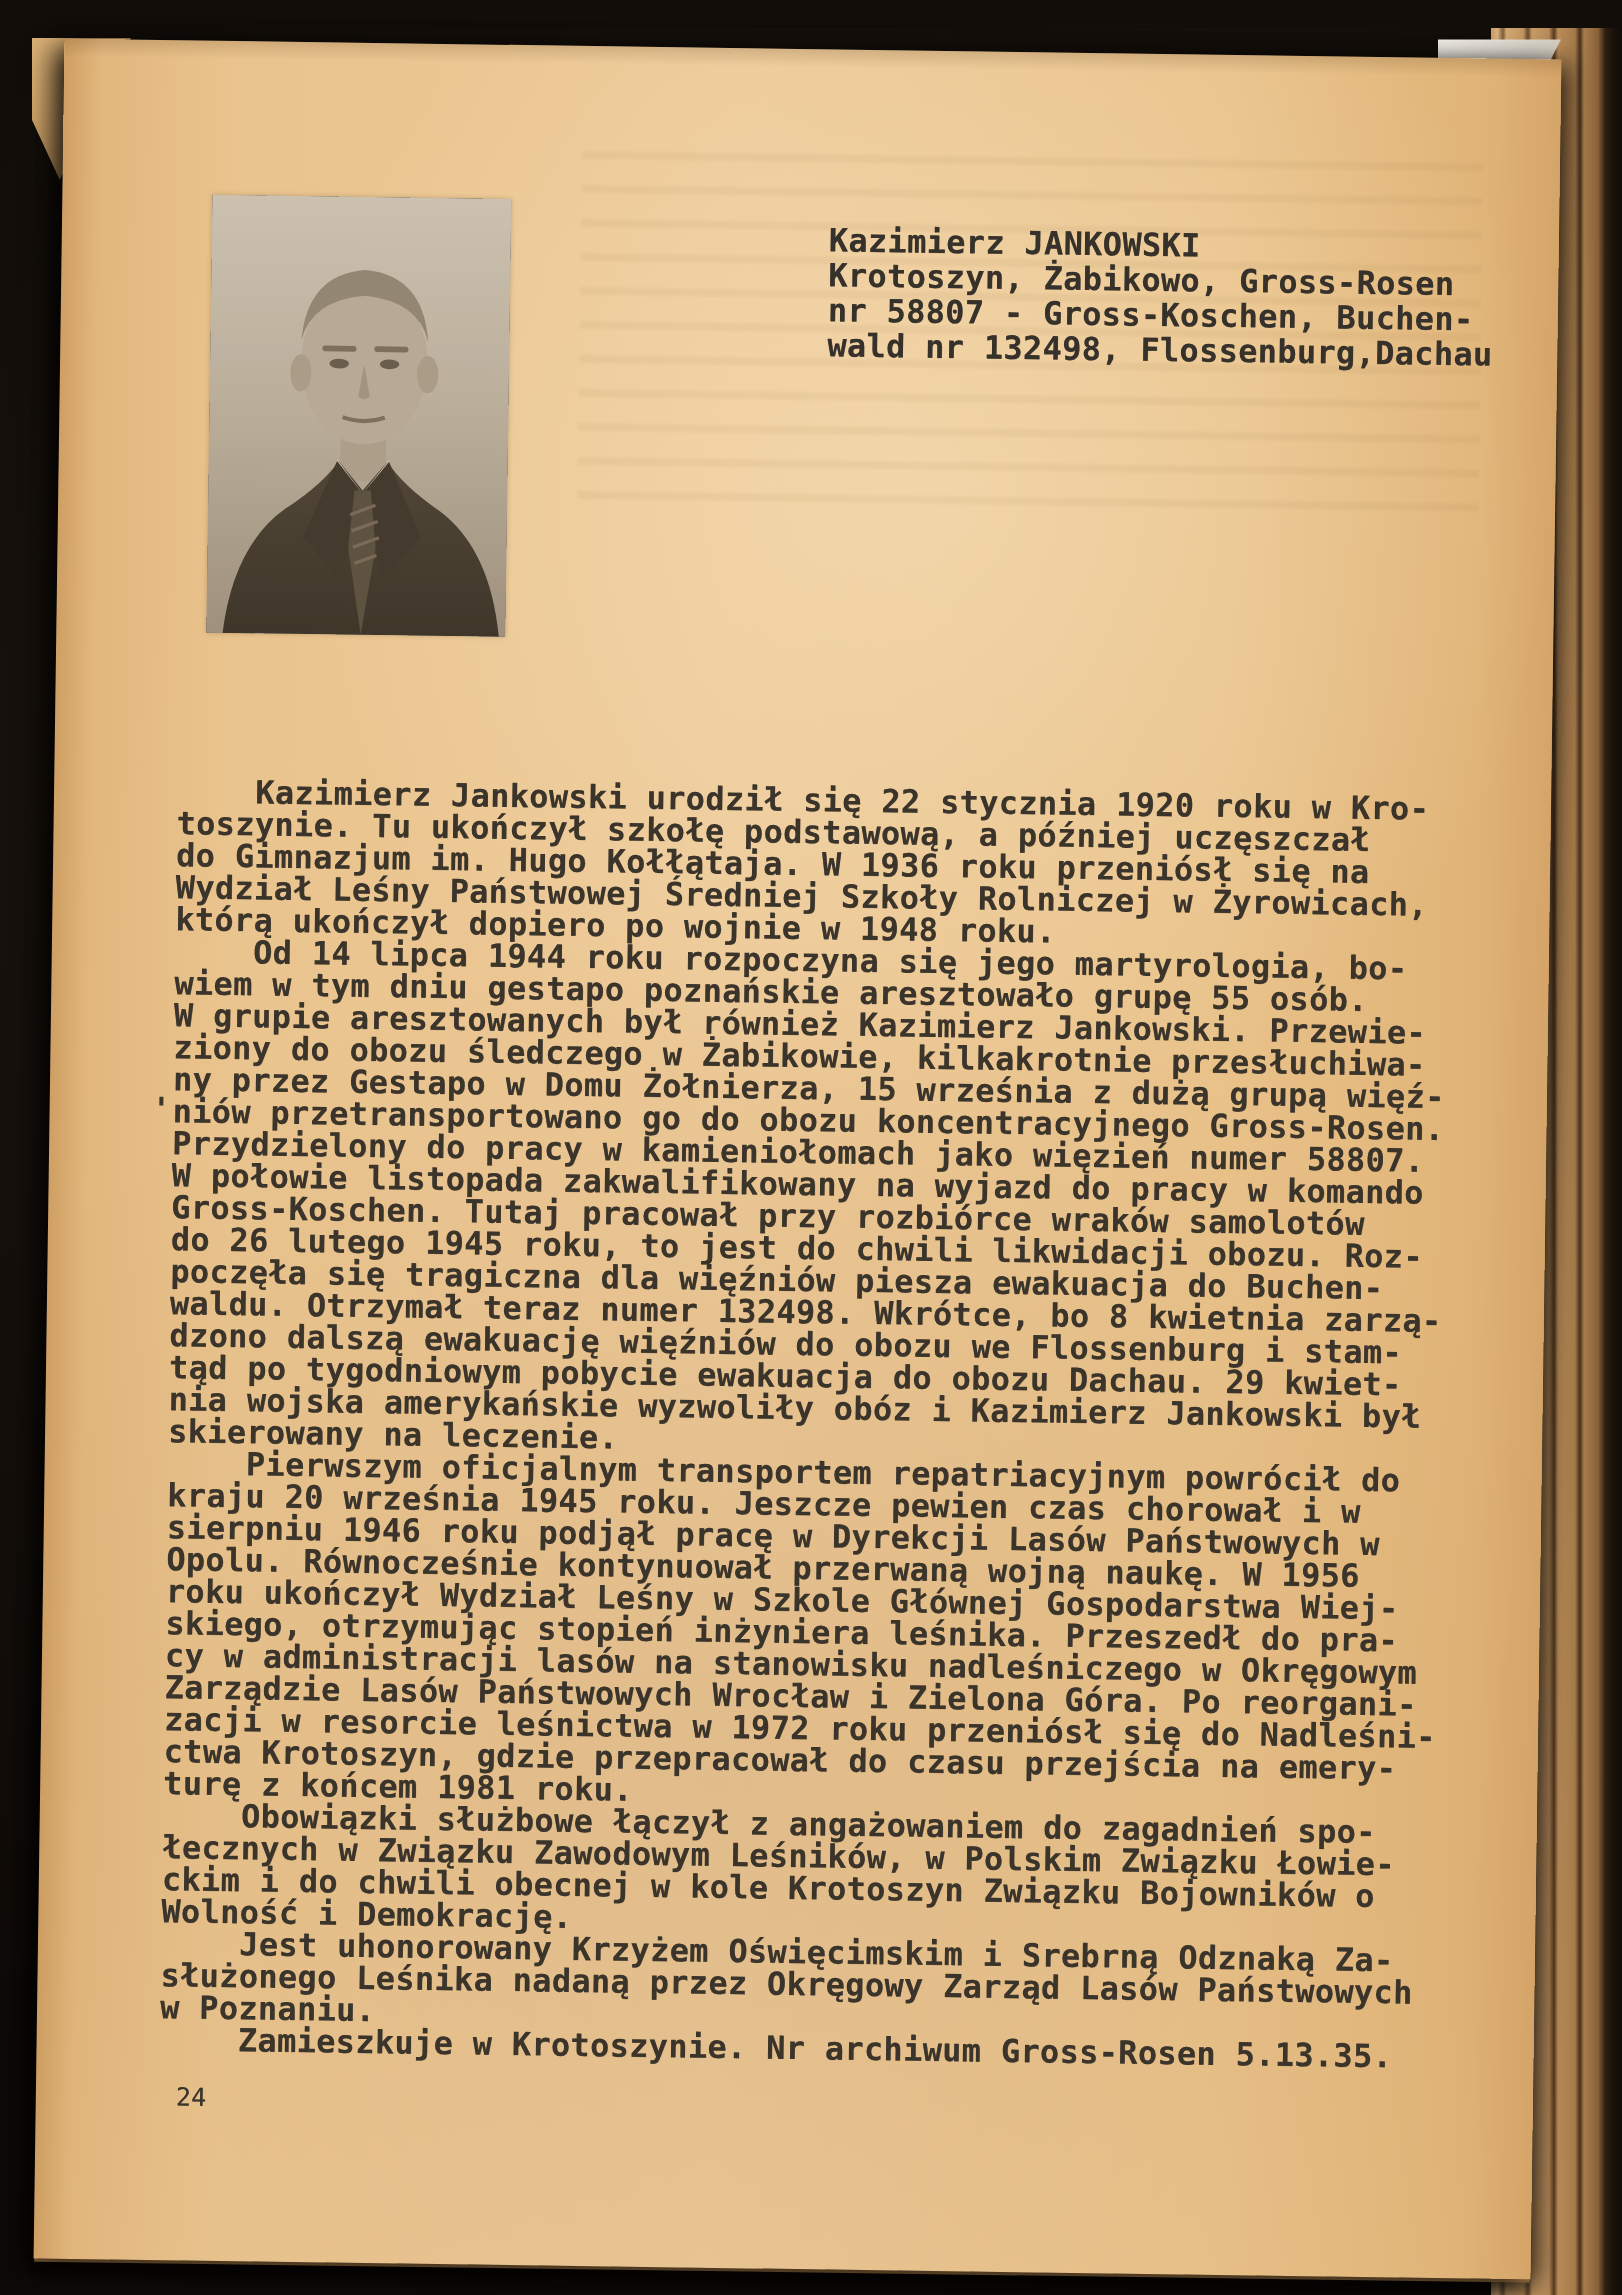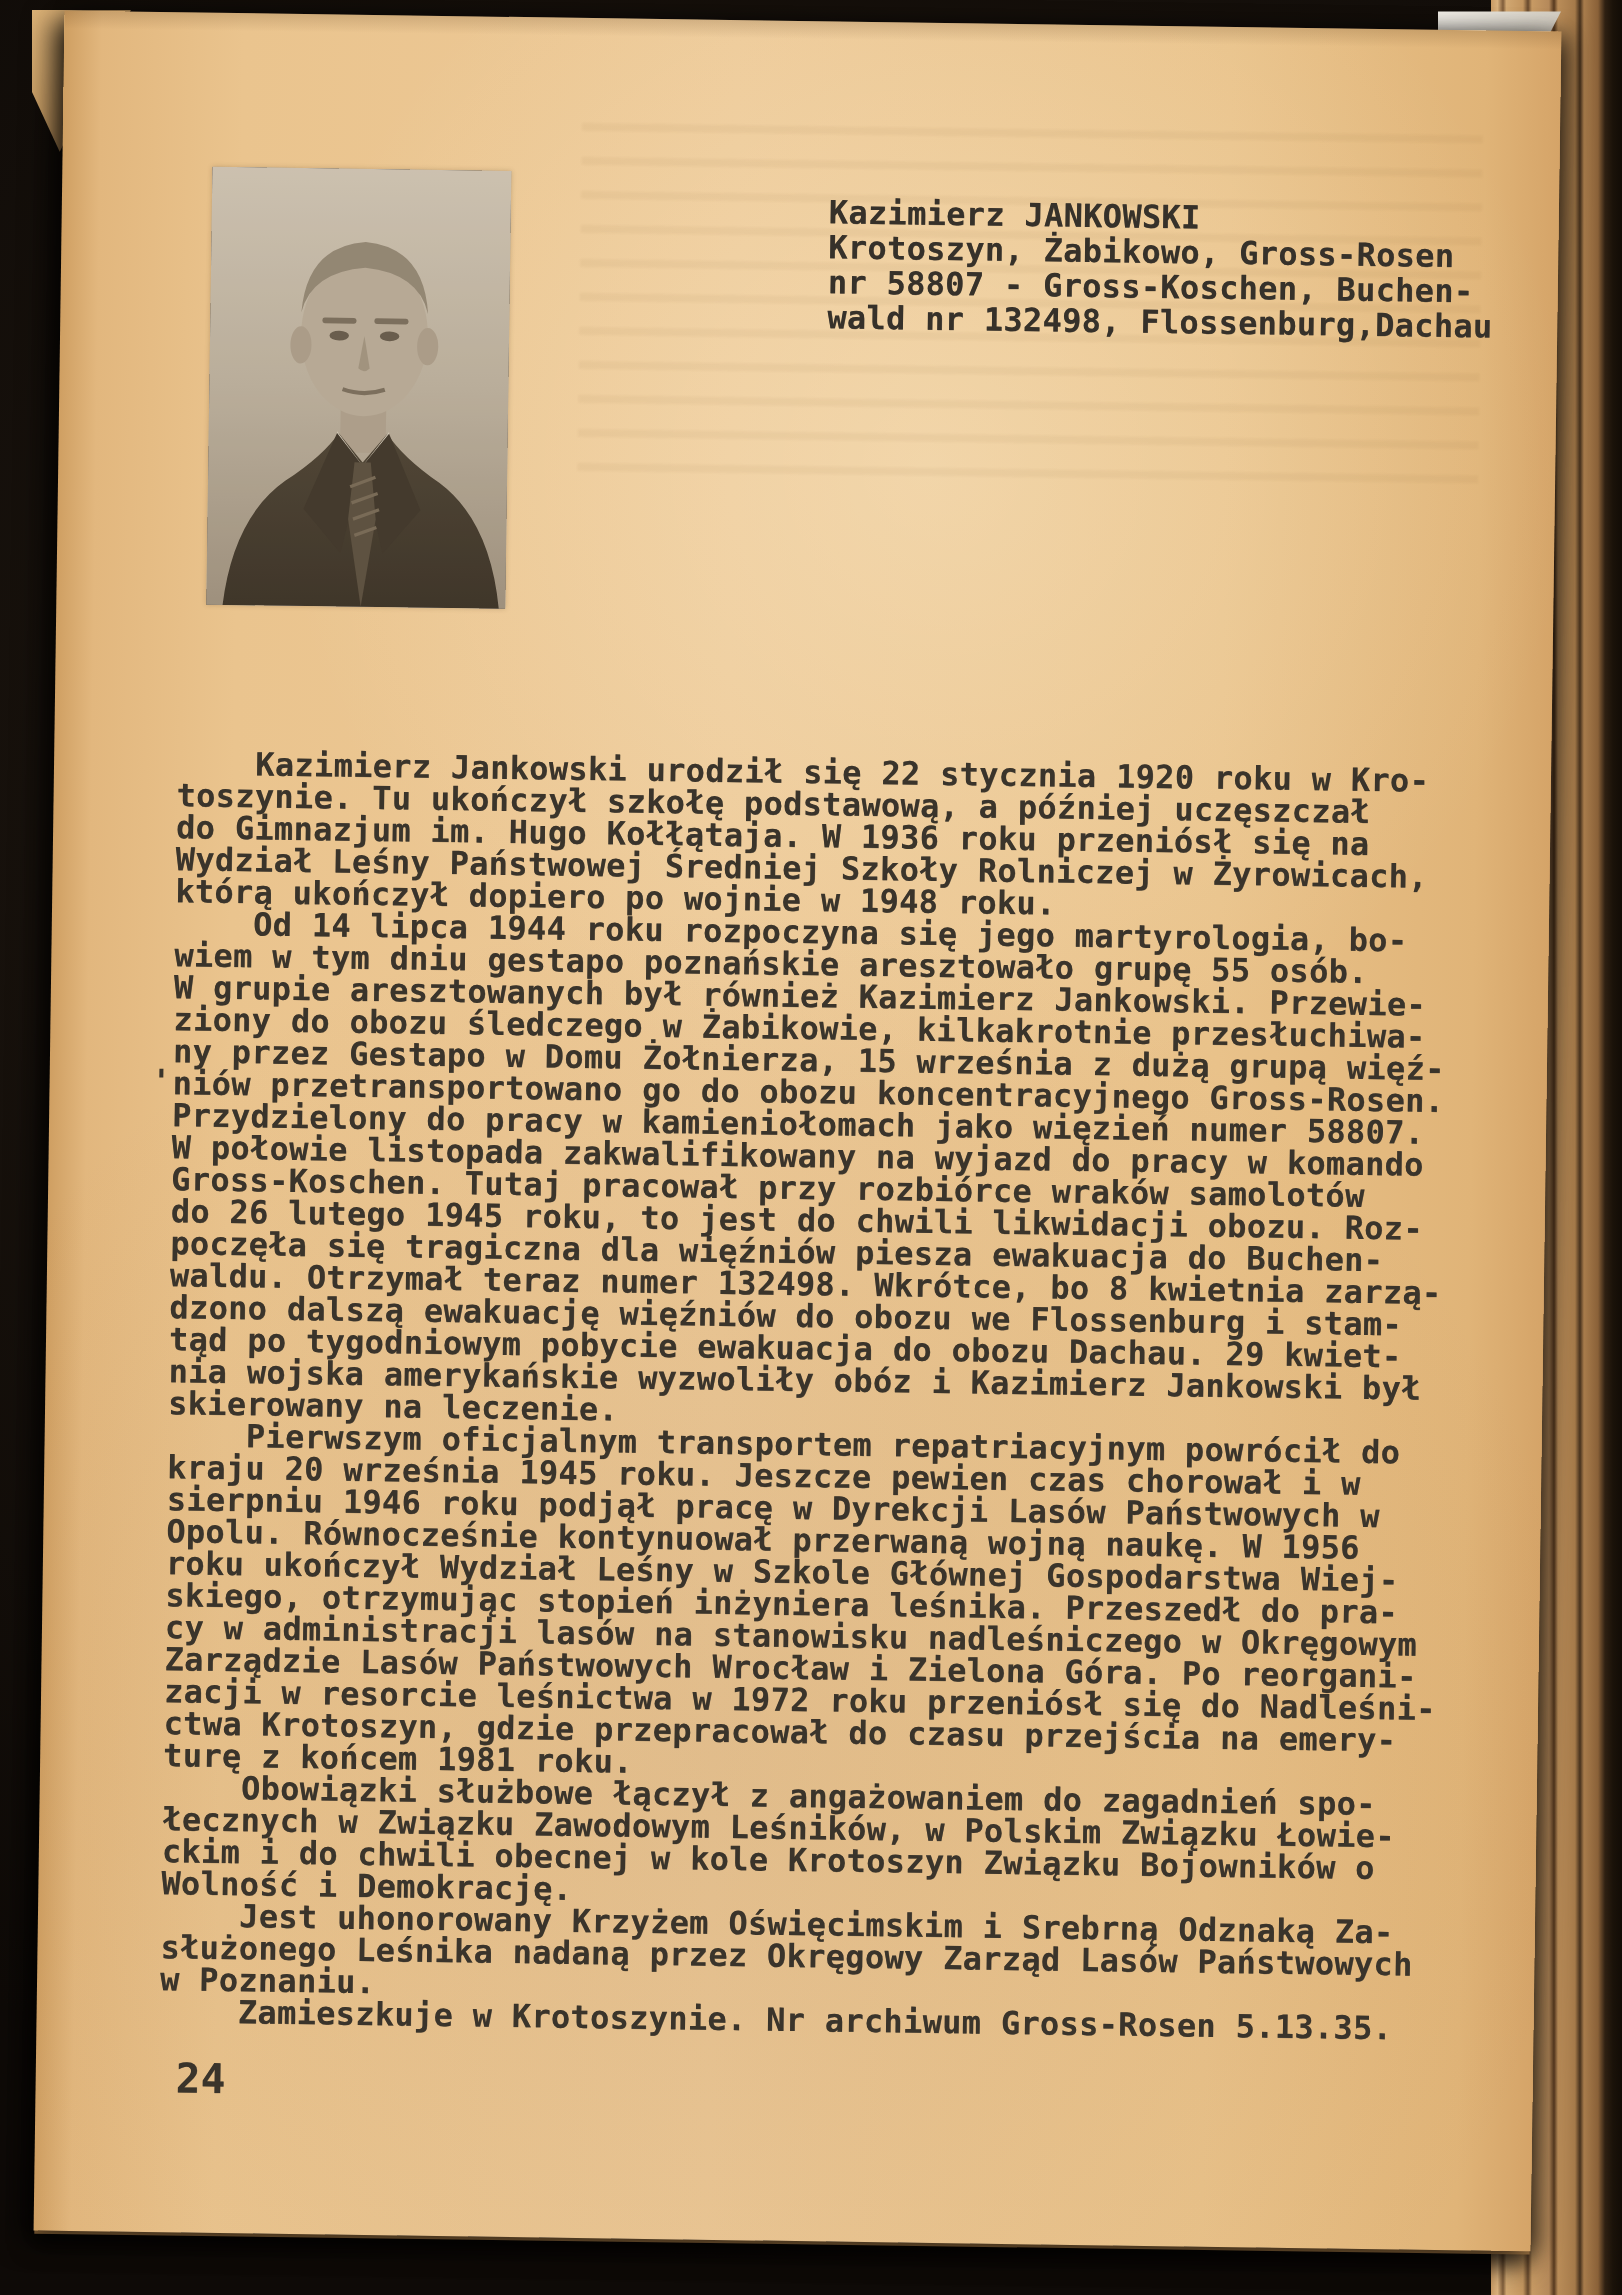--- a/index.html
+++ b/index.html
@@ -5,20 +5,21 @@
   html,body{margin:0;padding:0;}
   body{
     width:1623px;height:2295px;
     position:relative;overflow:hidden;
     background:#120d09;
     font-family:"DejaVu Sans Mono","Liberation Mono",monospace;
   }
   .scene{
     position:absolute;inset:0;
     background:radial-gradient(circle at 50% 38%, #221a12 0%, #0e0a07 85%);
+    margin-top:28px;
   }
   
   .book-edges{
     position:absolute;left:1491px;top:0;width:131px;height:2295px;
     background:linear-gradient(90deg,
       #c89a64 0px, #d9b07c 6.5px, #7e5c3a 12px,
       #d1a771 15.4px, #c2955f 32px, #66482c 37px,
       #c79a64 41px, #b5895a 58px, #56391f 63px,
       #b98c58 67px, #a57a4a 84px, #45301c 89px,
       #a87c4c 93px, #8a6138 107px, #2e2012 114px,
@@ -72,21 +73,21 @@
     font-size:32px;line-height:32px;font-weight:bold;
     color:#3a342b;letter-spacing:0.3px;
     text-shadow:0.2px 0.2px 0 rgba(58,52,43,0.5);
   }
   .stray{
     position:absolute;left:102px;top:1050px;
     font-size:32px;font-weight:bold;color:#3a342b;
   }
   .page-number{
     position:absolute;left:140px;top:2042px;
-    font-size:41px;font-weight:bold;color:#3a342b;letter-spacing:0.3px;
+    font-size:25px;font-weight:normal;color:#3a342b;letter-spacing:0.3px;
     text-shadow:0.2px 0.2px 0 rgba(58,52,43,0.5);
   }
 </style>
 </head>
 <body>
 
 <div class="scene">
 
   <div class="book-edges"></div>
   <div class="corner-white"></div>

